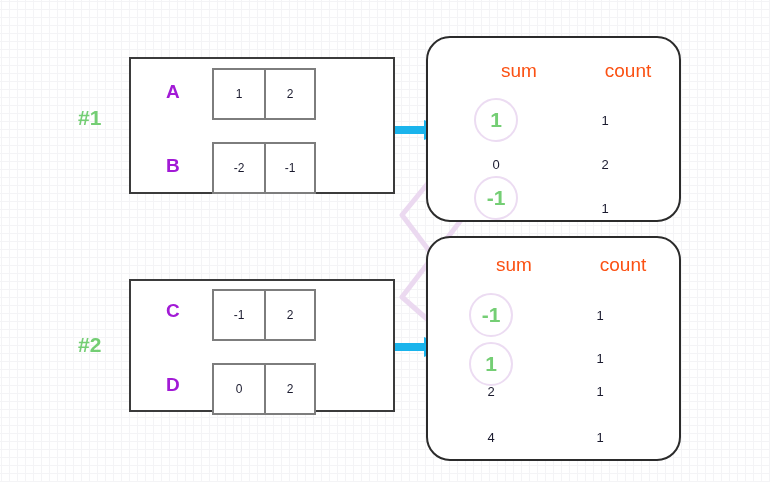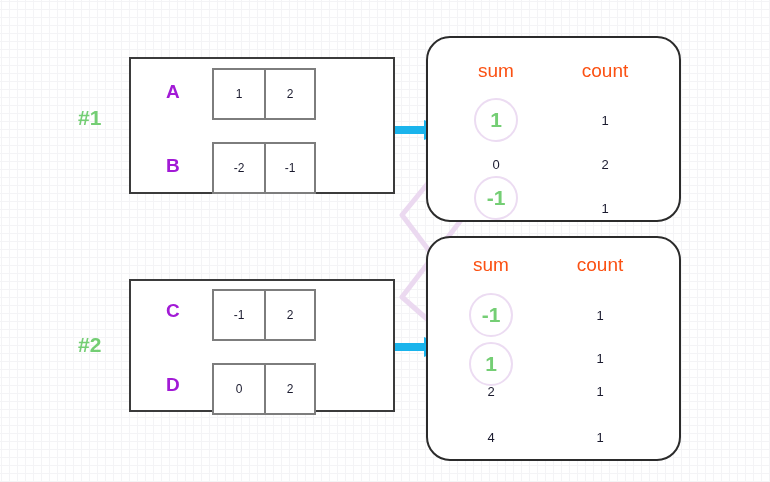--- a/index.html
+++ b/index.html
@@ -80,20 +80,21 @@
     box-sizing: border-box;
   }
   .col-head {
     position: absolute;
     color: #fb5113;
     font-family: "Liberation Sans", sans-serif;
     font-size: 19px;
     font-weight: normal;
     text-align: center;
     transform: translateX(-50%);
+    margin-left: 23px;
   }
   .val {
     position: absolute;
     font-family: "Liberation Sans", sans-serif;
     font-size: 13px;
     color: #1a1a2e;
     text-align: center;
     transform: translate(-50%, -50%);
     white-space: nowrap;
   }

